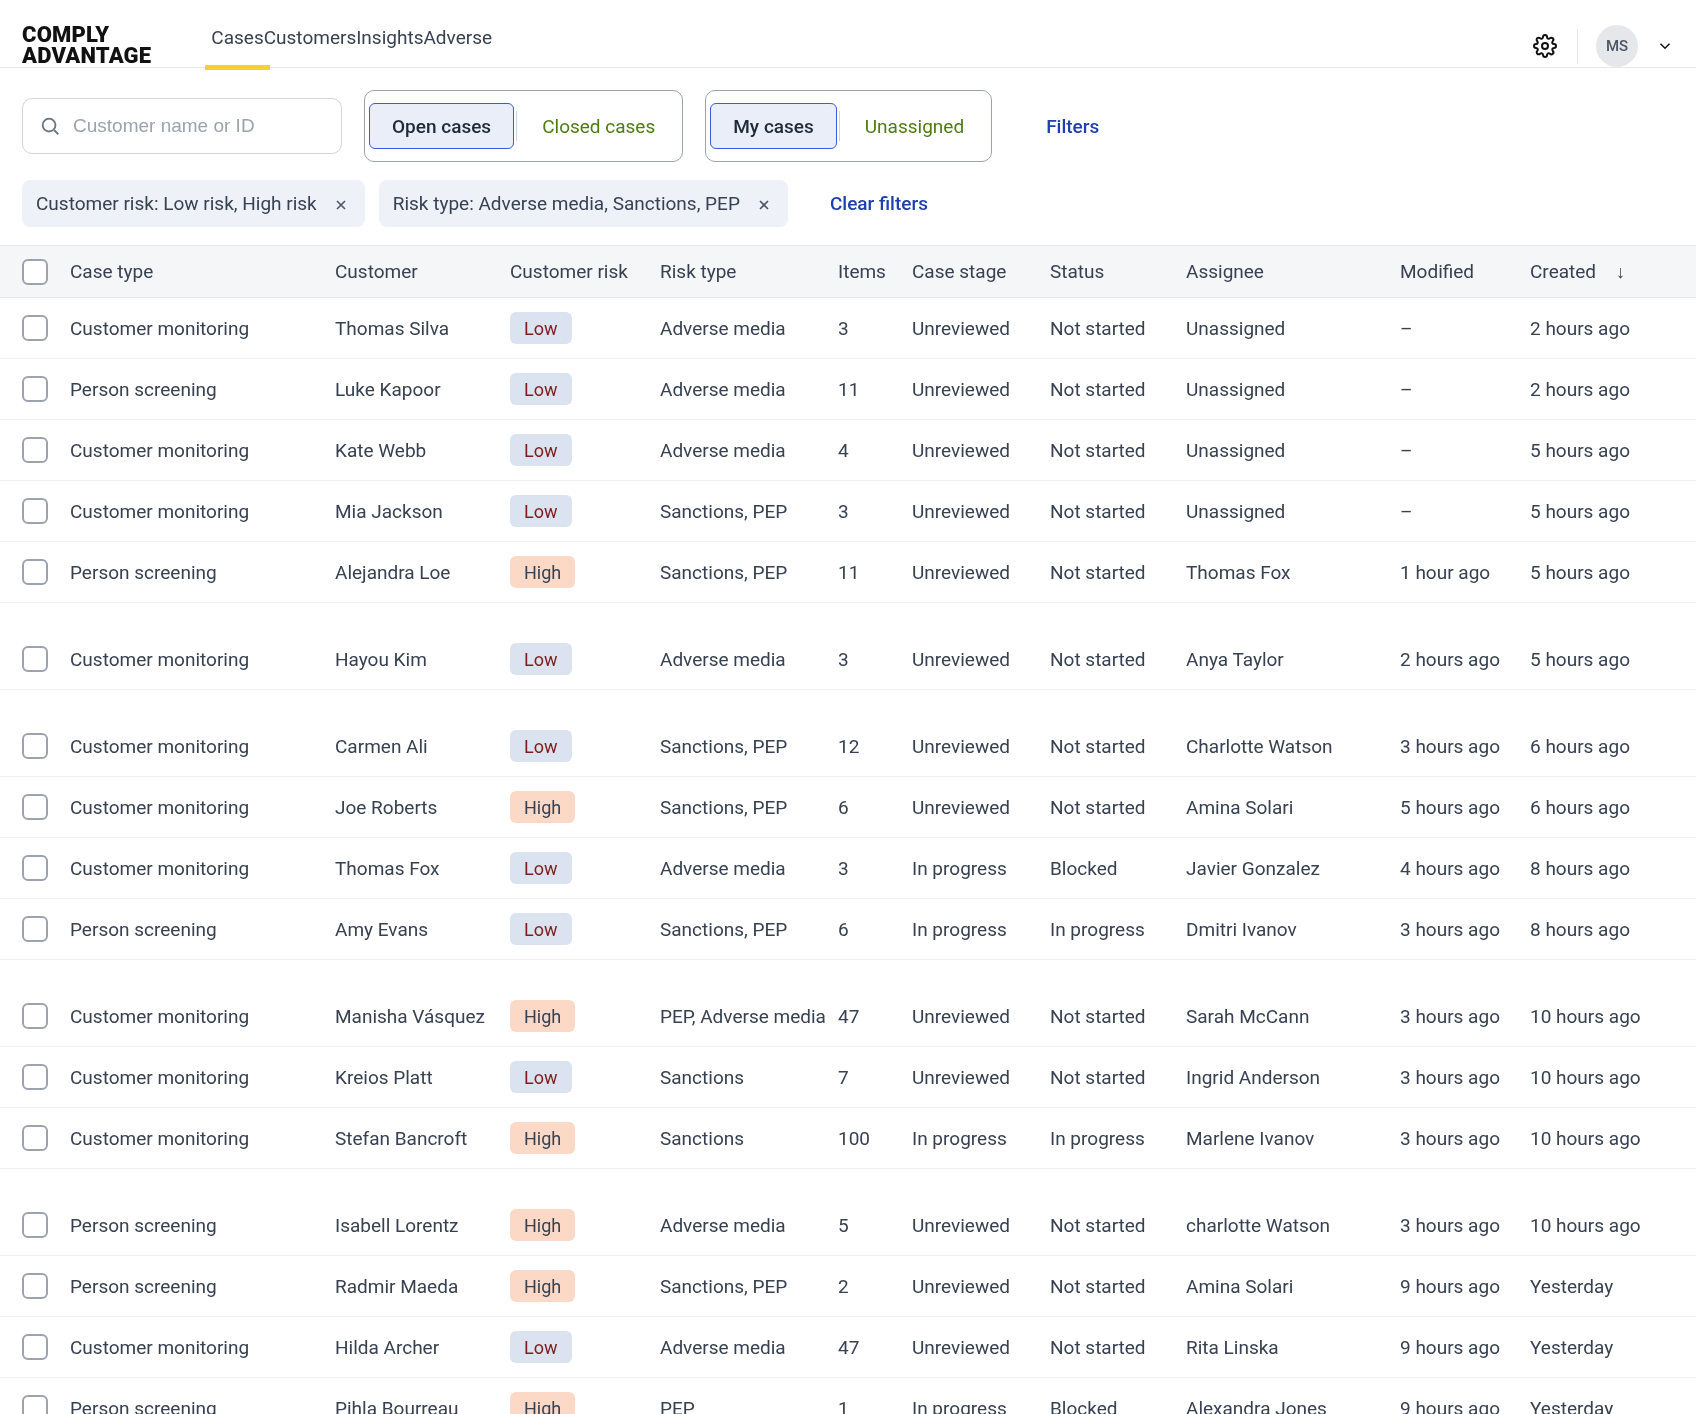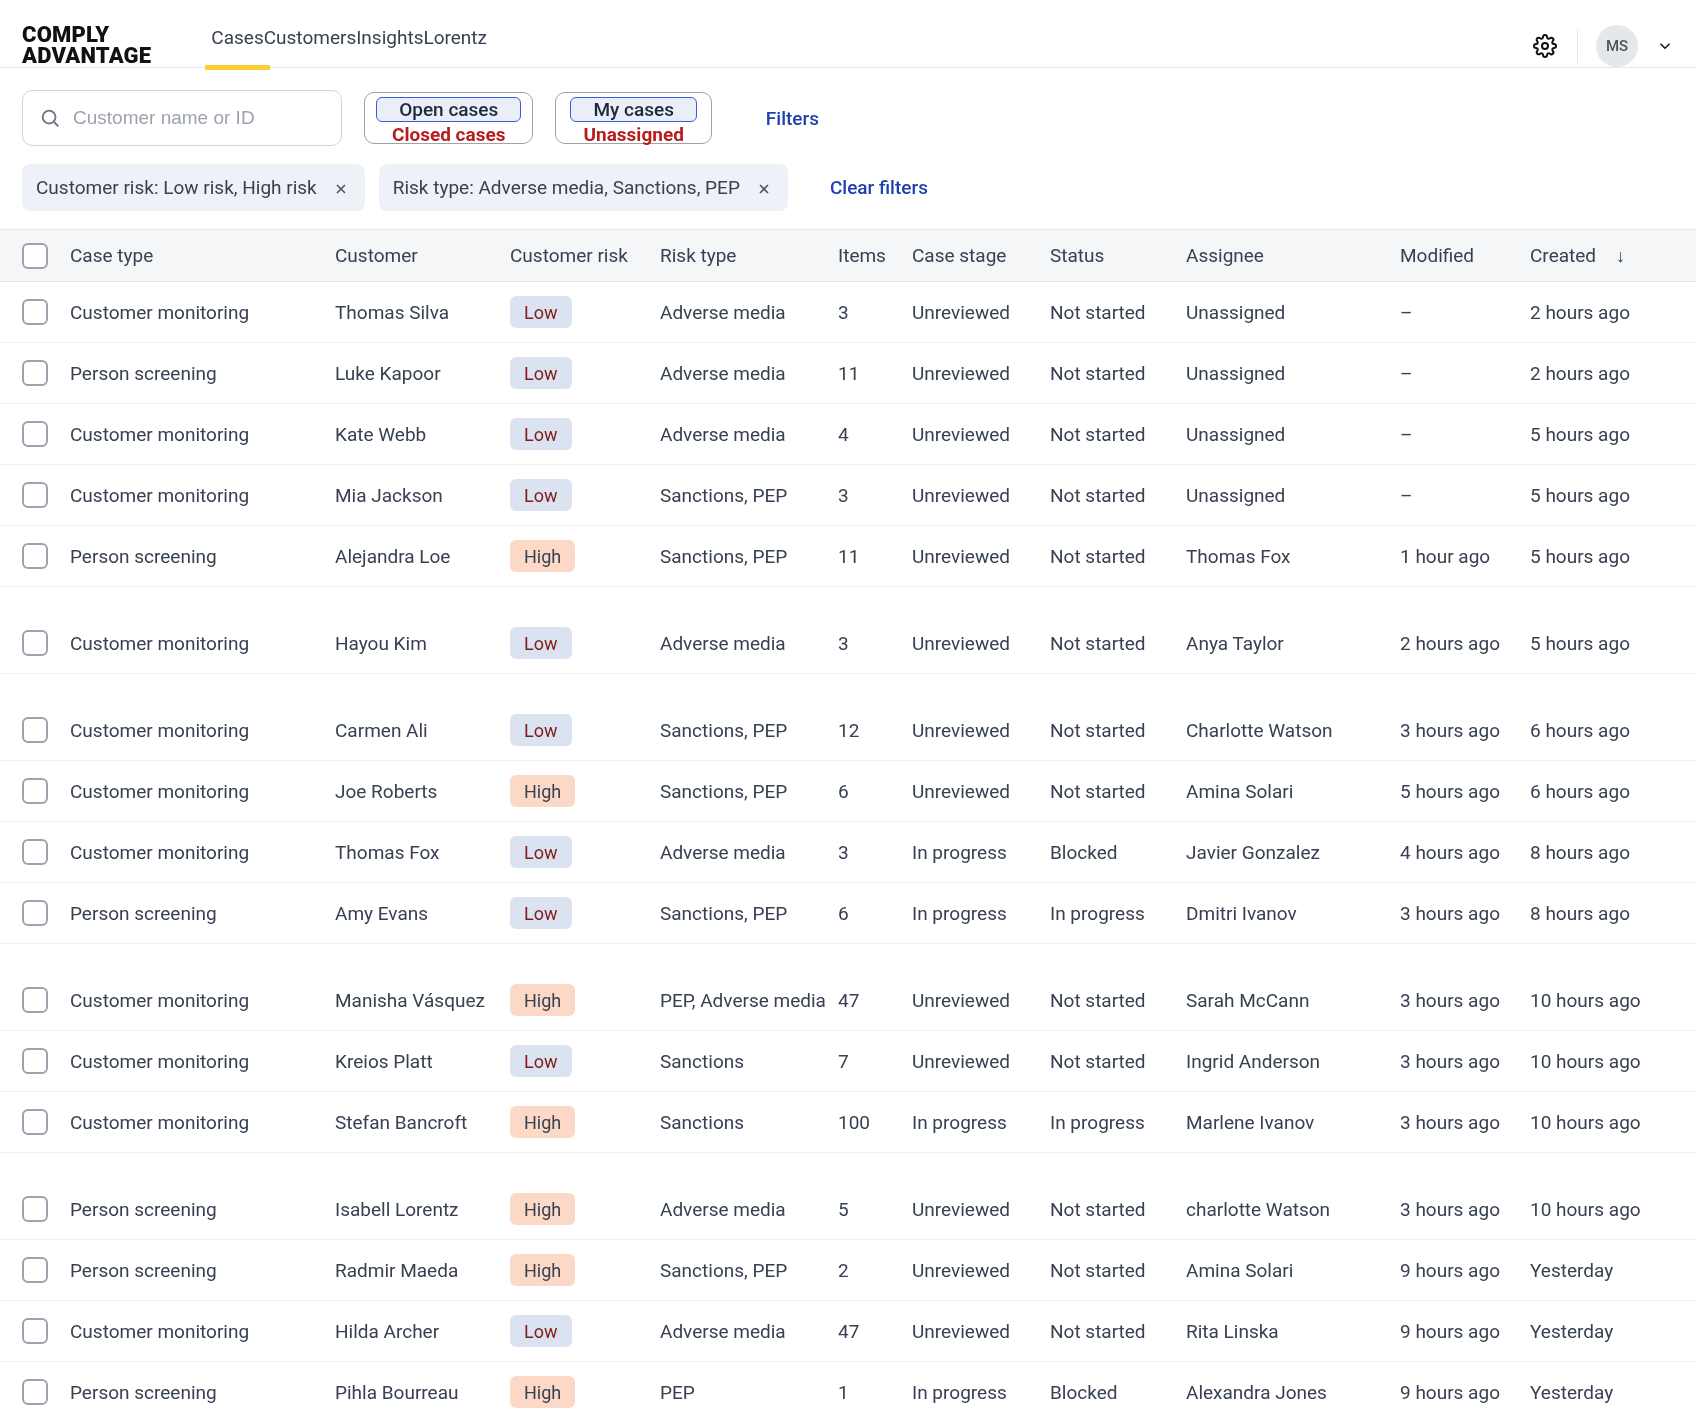--- a/index.html
+++ b/index.html
@@ -66,30 +66,29 @@
   }
   .search svg { color:#6b7280; flex-shrink:0; }
   .search input {
     border:none; outline:none; font-size:19px; width:100%;
     color:#374151;
   }
   .search input::placeholder { color:#9ca3af; }
   .seg-group {
     display:flex; align-items:center;
     border:1.5px solid #9ca3af; border-radius:10px;
-    height:52px; padding:4px;flex-direction:column;
+    height:72px; padding:4px;
   }
   .seg-btn {
     height:46px; padding: 0 22px;
     border-radius:6px;
     display:flex; align-items:center;
-    color:#b91c1c; cursor:pointer;
+    color:#4d7c0f; cursor:pointer;
     border:1px solid transparent;
     position:relative;
-    font-weight:bold;
   }
   .seg-btn.selected {
     background:#e9eef9;
     border:1px solid #3b5bdb;
     color:#1f2937;
     font-weight:500;
   }
   .seg-sep { width:1px; height:30px; background:#d1d5db; margin:0 2px;}
   .filters-link { color:#1e40af; font-weight:500; cursor:pointer; margin-left:32px; }
 
@@ -160,21 +159,21 @@
 
 <div class="header">
   <div class="logo">
     <span class="logo-line">COMPLY</span>
     <span class="logo-line">ADVANTAGE</span>
   </div>
   <div class="nav" id="nav">
       <div class="nav-item active">Cases</div>
       <div class="nav-item">Customers</div>
       <div class="nav-item">Insights</div>
-      <div class="nav-item">Lorentz</div>
+      <div class="nav-item">Adverse</div>
     </div>
   <div class="header-right">
     <div class="gear-btn">
       <svg width="24" height="24" viewBox="0 0 24 24" fill="none" stroke="currentColor" stroke-width="2" stroke-linecap="round" stroke-linejoin="round">
           <circle cx="12" cy="12" r="3"></circle>
           <path d="M19.4 15a1.7 1.7 0 0 0 .34 1.87l.06.06a2 2 0 1 1-2.83 2.83l-.06-.06a1.7 1.7 0 0 0-1.87-.34 1.7 1.7 0 0 0-1 1.55V21a2 2 0 0 1-4 0v-.09a1.7 1.7 0 0 0-1-1.55 1.7 1.7 0 0 0-1.87.34l-.06.06a2 2 0 1 1-2.83-2.83l.06-.06a1.7 1.7 0 0 0 .34-1.87 1.7 1.7 0 0 0-1.55-1H3a2 2 0 0 1 0-4h.09a1.7 1.7 0 0 0 1.55-1 1.7 1.7 0 0 0-.34-1.87l-.06-.06a2 2 0 1 1 2.83-2.83l.06.06a1.7 1.7 0 0 0 1.87.34H9a1.7 1.7 0 0 0 1-1.55V3a2 2 0 0 1 4 0v.09a1.7 1.7 0 0 0 1 1.55 1.7 1.7 0 0 0 1.87-.34l.06-.06a2 2 0 1 1 2.83 2.83l-.06.06a1.7 1.7 0 0 0-.34 1.87V9a1.7 1.7 0 0 0 1.55 1H21a2 2 0 0 1 0 4h-.09a1.7 1.7 0 0 0-1.55 1z"></path>
         </svg>
     </div>
     <div class="vdiv"></div>
     <div class="avatar">

